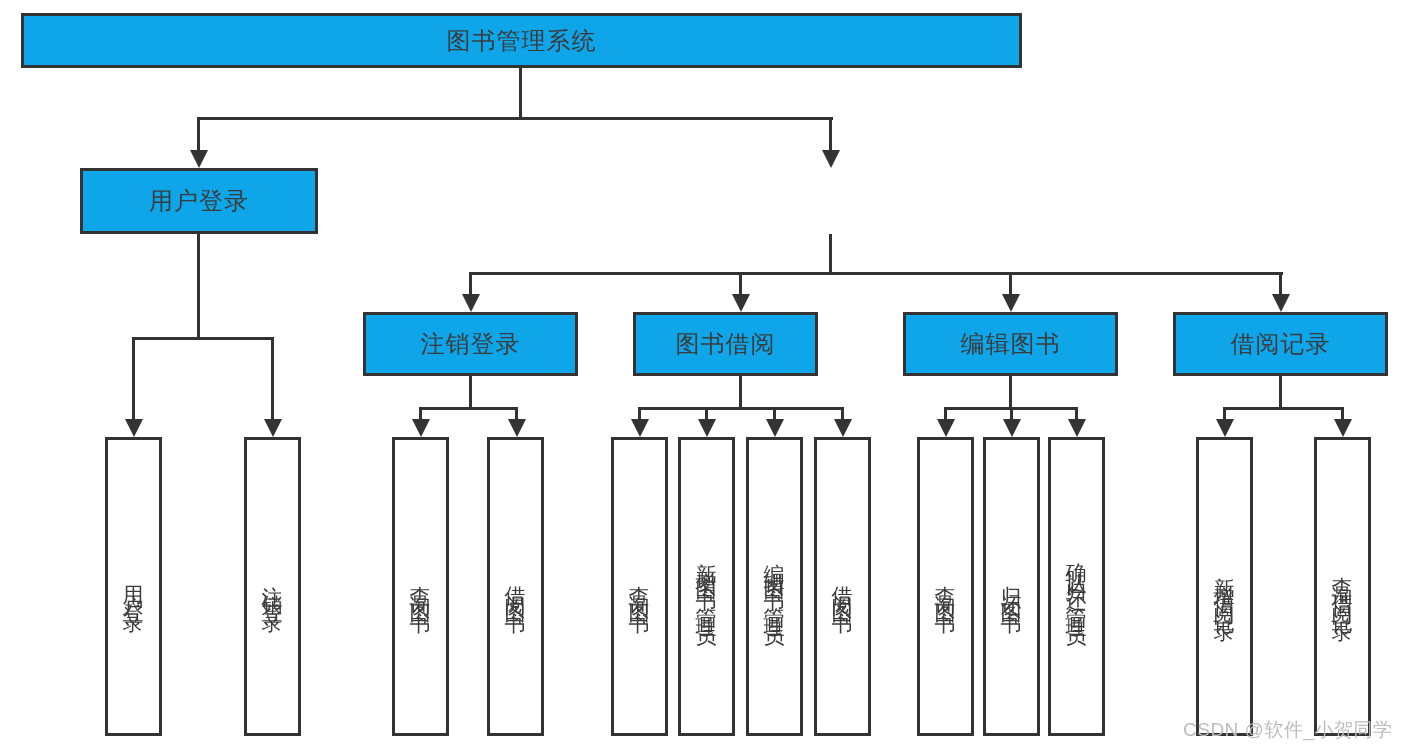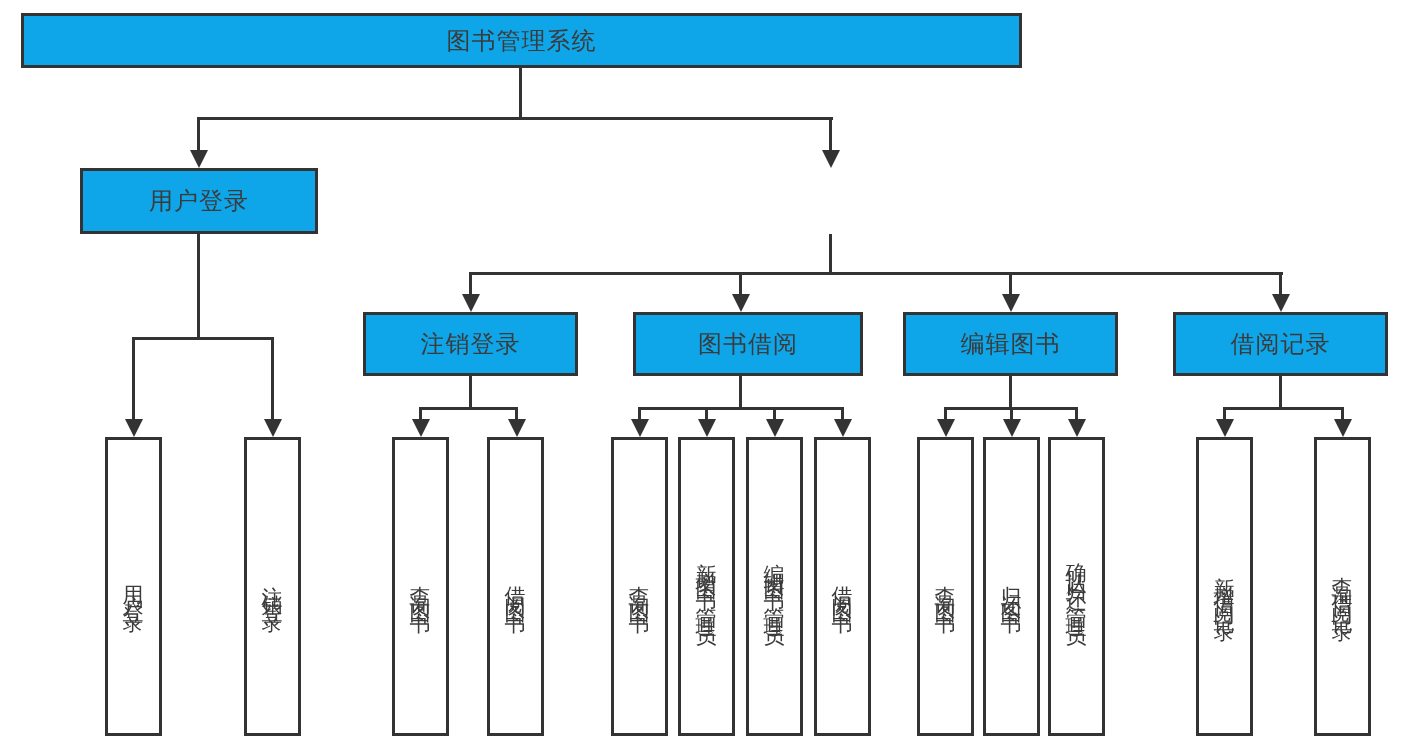--- a/index.html
+++ b/index.html
@@ -119,21 +119,21 @@
   <div class="ln" style="left:1341px; top:407px; width:3px;   height:16px;"></div>
   <div class="ar" style="left:1334px; top:419px;"></div>
 
   <div class="hbox" style="left:21px; top:13px; width:1001px; height:55px;">图书管理系统</div>
 
   <div class="hbox" style="left:80px; top:168px; width:238px; height:66px;">用户登录</div>
 
 
   <div class="hbox" style="left:363px; top:312px; width:215px; height:64px;">注销登录</div>
 
-  <div class="hbox" style="left:633px; top:312px; width:230px; height:64px;">图书借阅</div>
+  <div class="hbox" style="left:633px; top:312px; width:185px; height:64px;">图书借阅</div>
 
   <div class="hbox" style="left:903px; top:312px; width:215px; height:64px;">编辑图书</div>
 
   <div class="hbox" style="left:1173px; top:312px; width:215px; height:64px;">借阅记录</div>
 
   <div class="vbox" style="left:105px;">
     <span>用户登录</span>
   </div>
   <div class="vbox" style="left:244px;">
     <span>注销登录</span>
@@ -169,14 +169,15 @@
     <span>确认归还（管理员）</span>
   </div>
 
   <div class="vbox" style="left:1196px;">
     <span>新增借阅记录</span>
   </div>
   <div class="vbox" style="left:1314px;">
     <span>查询借阅记录</span>
   </div>
 
+  <div class="watermark">CSDN @软件_小贺同学</div>
 
 </div>
 
 </body></html>

